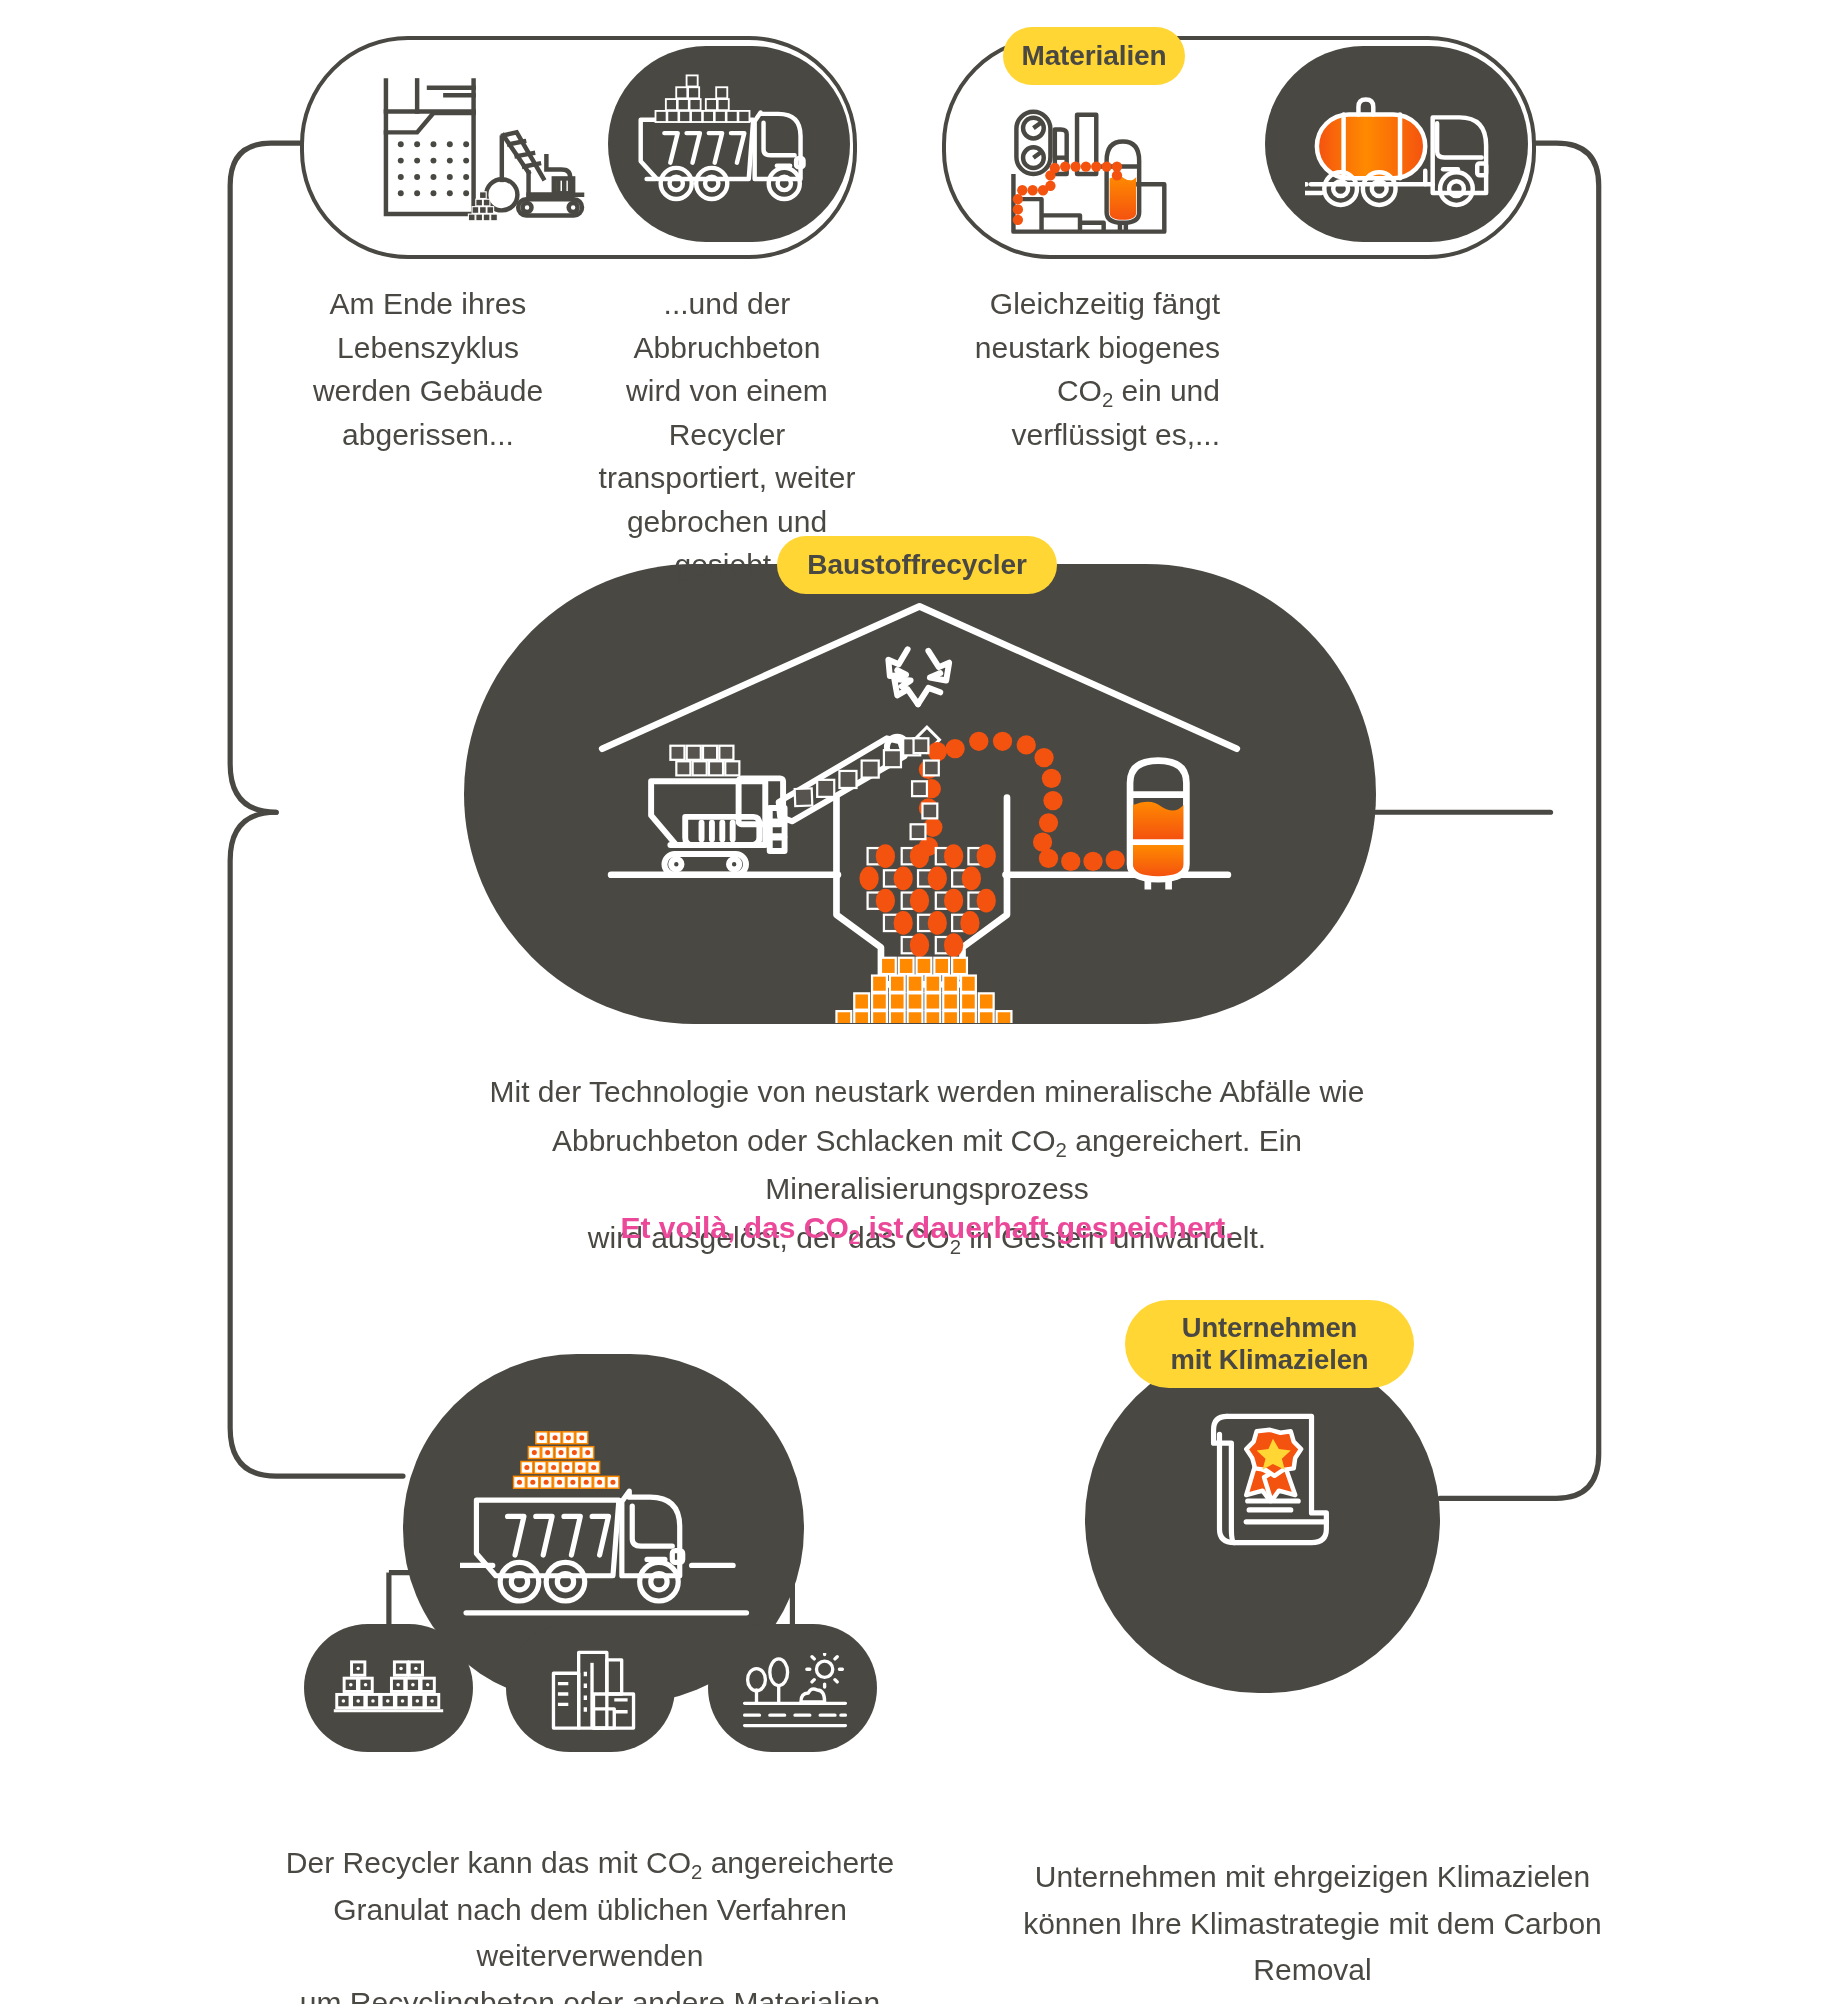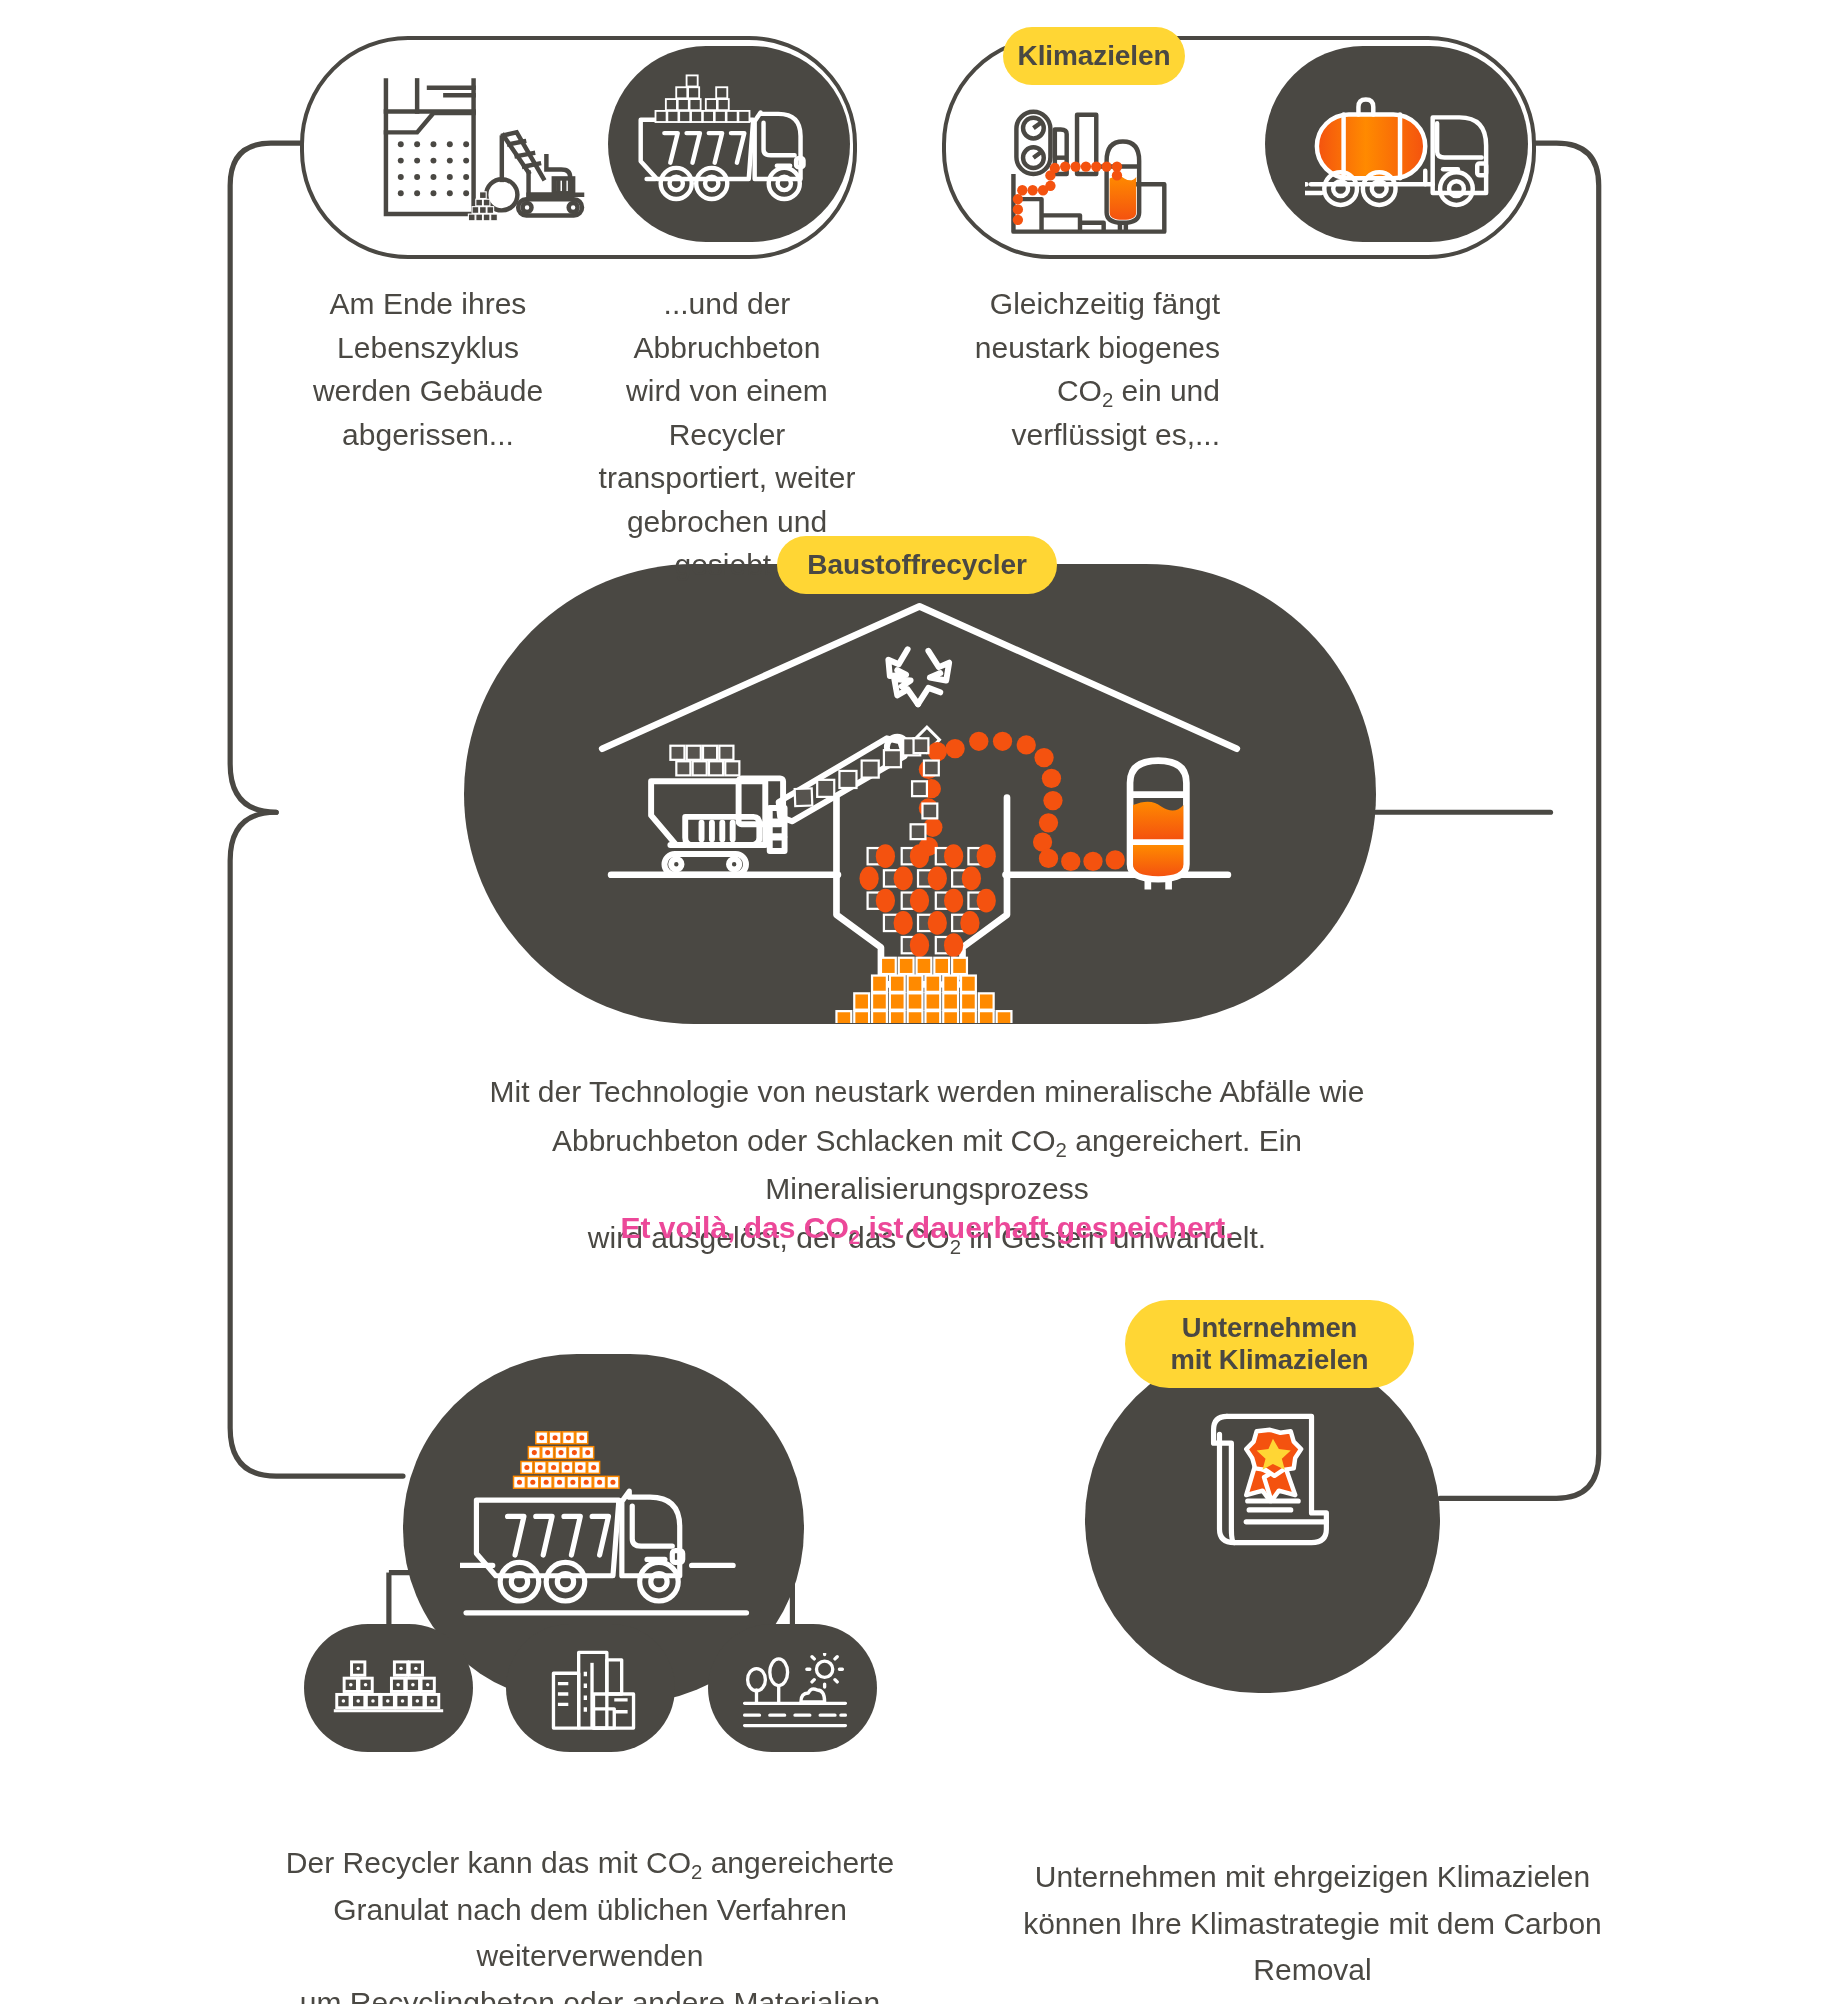--- a/index.html
+++ b/index.html
@@ -657,18 +657,18 @@
     </g>
 
     <g stroke="#ffffff" stroke-width="6" stroke-linejoin="round">
       <path d="M 94 28 L 108 32 L 122 30 L 126 44 L 136 54 L 128 66 L 126 80 L 112 82 L 100 90 L 88 82 L 74 80 L 70 66 L 62 54 L 72 44 L 76 30 Z" fill="#F4520F"></path>
     </g>
     <path d="M 98 40 L 106 54 L 122 56 L 110 67 L 114 82 L 98 74 L 84 82 L 88 67 L 76 56 L 92 54 Z" fill="#FFD634"></path>
   </svg>
 
   <div class="cap" id="cap-bottom-right-b">Unternehmen mit ehrgeizigen Klimazielen<br>können Ihre Klimastrategie mit dem Carbon Removal<br>Service von neustark ergänzen.</div>
 
-  <div class="badge" id="badge-biogas">Klimazielen</div>
+  <div class="badge" id="badge-biogas">Materialien</div>
   <div class="badge" id="badge-recycler">Baustoffrecycler</div>
   <div class="badge" id="badge-unternehmen">Unternehmen<br>mit Klimazielen</div>
 
 </div>
 
 
 </body></html>

